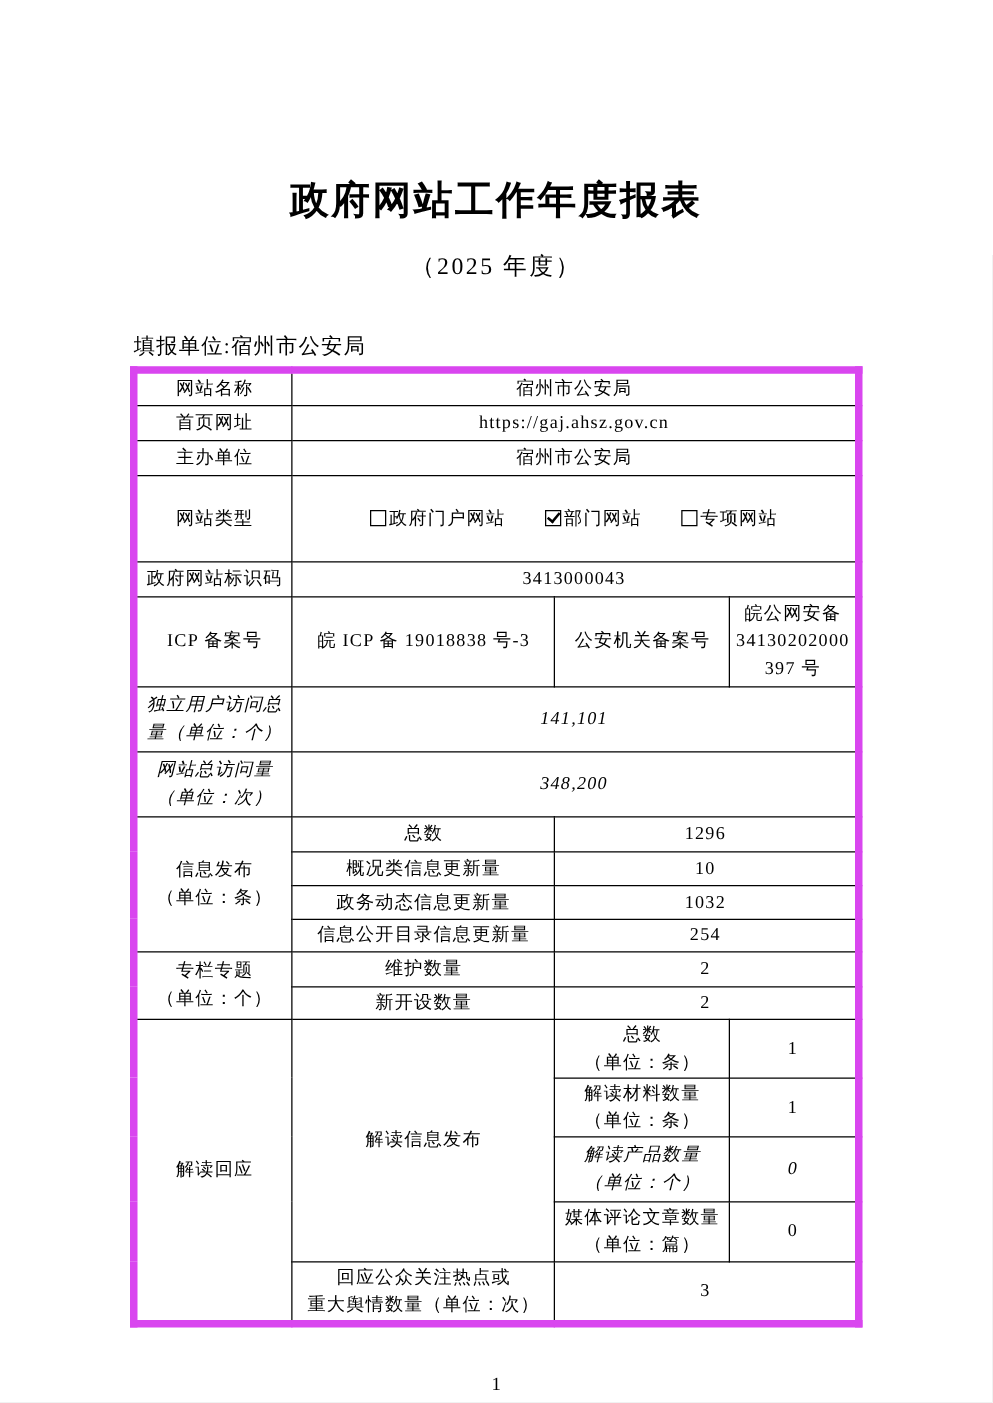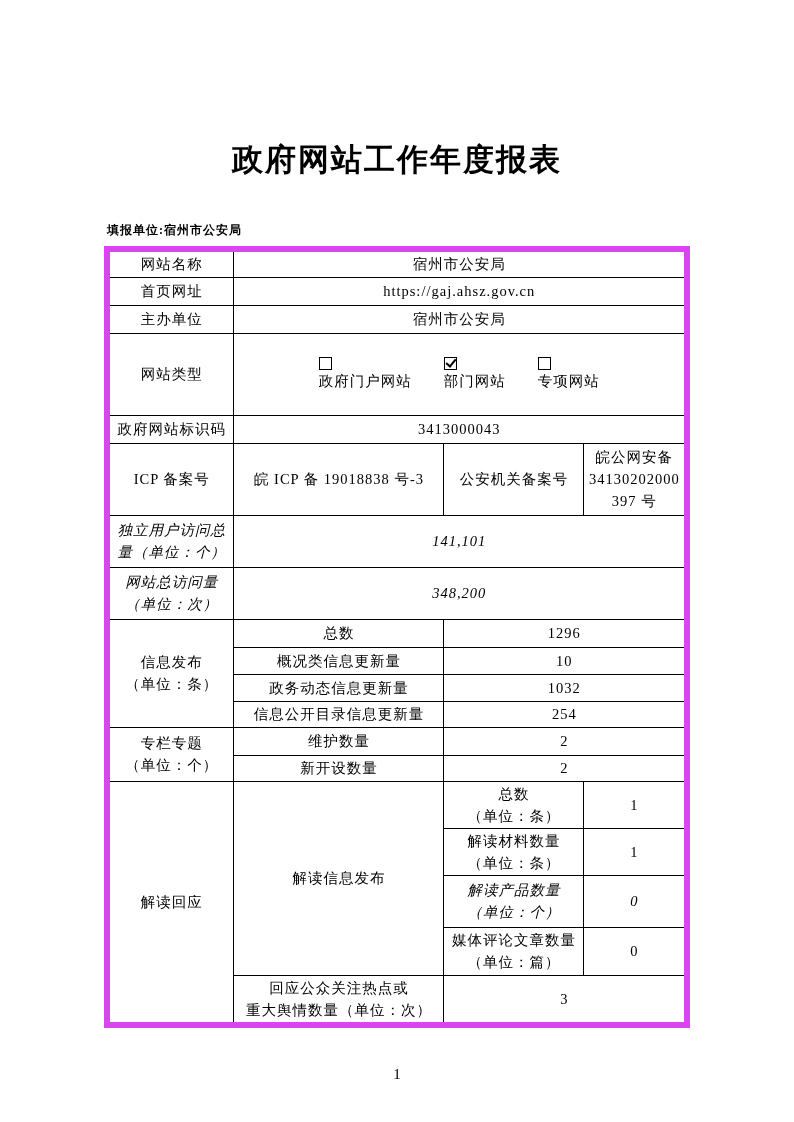--- a/index.html
+++ b/index.html
@@ -25,22 +25,22 @@
   }
   .doc-subtitle {
     margin-top: 23px;
     text-align: center;
     font-size: 19px;
     letter-spacing: 2px;
     line-height: 24px;
   }
   .reporter-line {
     margin: 41px 107px 6px 107px;
-    font-size: 12px;
-    font-weight: bold;
+    font-size: 17px;
+    font-weight: normal;
     letter-spacing: 1px;
     line-height: 20px;
   }
   table.report {
     width: 580px;
     margin: 0 auto;
     border-collapse: collapse;
     table-layout: fixed;
     border: 6px solid #d946ef;
   }
@@ -58,21 +58,21 @@
   .rh28 { height: 28px; } .rh27 { height: 27px; } .rh26 { height: 26px; padding-left: 44px; }
   .rh72 { height: 72px; } .rh52 { height: 52px; font-style: italic; } .rh44 { height: 44px; }
   .rh46 { height: 46px; } .rh48 { height: 48px; }
   .url-cell { letter-spacing: 2px; }
   .type-options {
     display: flex;
     justify-content: center;
     align-items: center;
     gap: 32px;
   }
-  .type-option { display: inline-flex; align-items: flex-start; flex-direction: column; }
+  .type-option { display: inline-flex; align-items: center; }
   .cb {
     display: inline-block;
     width: 13px;
     height: 13px;
     border: 1.5px solid #000;
     margin-right: 2px;
     position: relative;
     flex: 0 0 auto;
   }
   .cb.checked::after {
@@ -92,20 +92,21 @@
     font-size: 15px;
     line-height: 20px;
   }
 </style>
 </head>
 <body>
 
 <div class="page">
 
   <div class="doc-title">政府网站工作年度报表</div>
+  <div class="doc-subtitle">（2025 年度）</div>
   <div class="reporter-line">填报单位:宿州市公安局</div>
 
   <table class="report">
     <colgroup>
       <col style="width:127px">
         <col style="width:210px">
         <col style="width:140px">
         <col style="width:103px">
     </colgroup>
 

